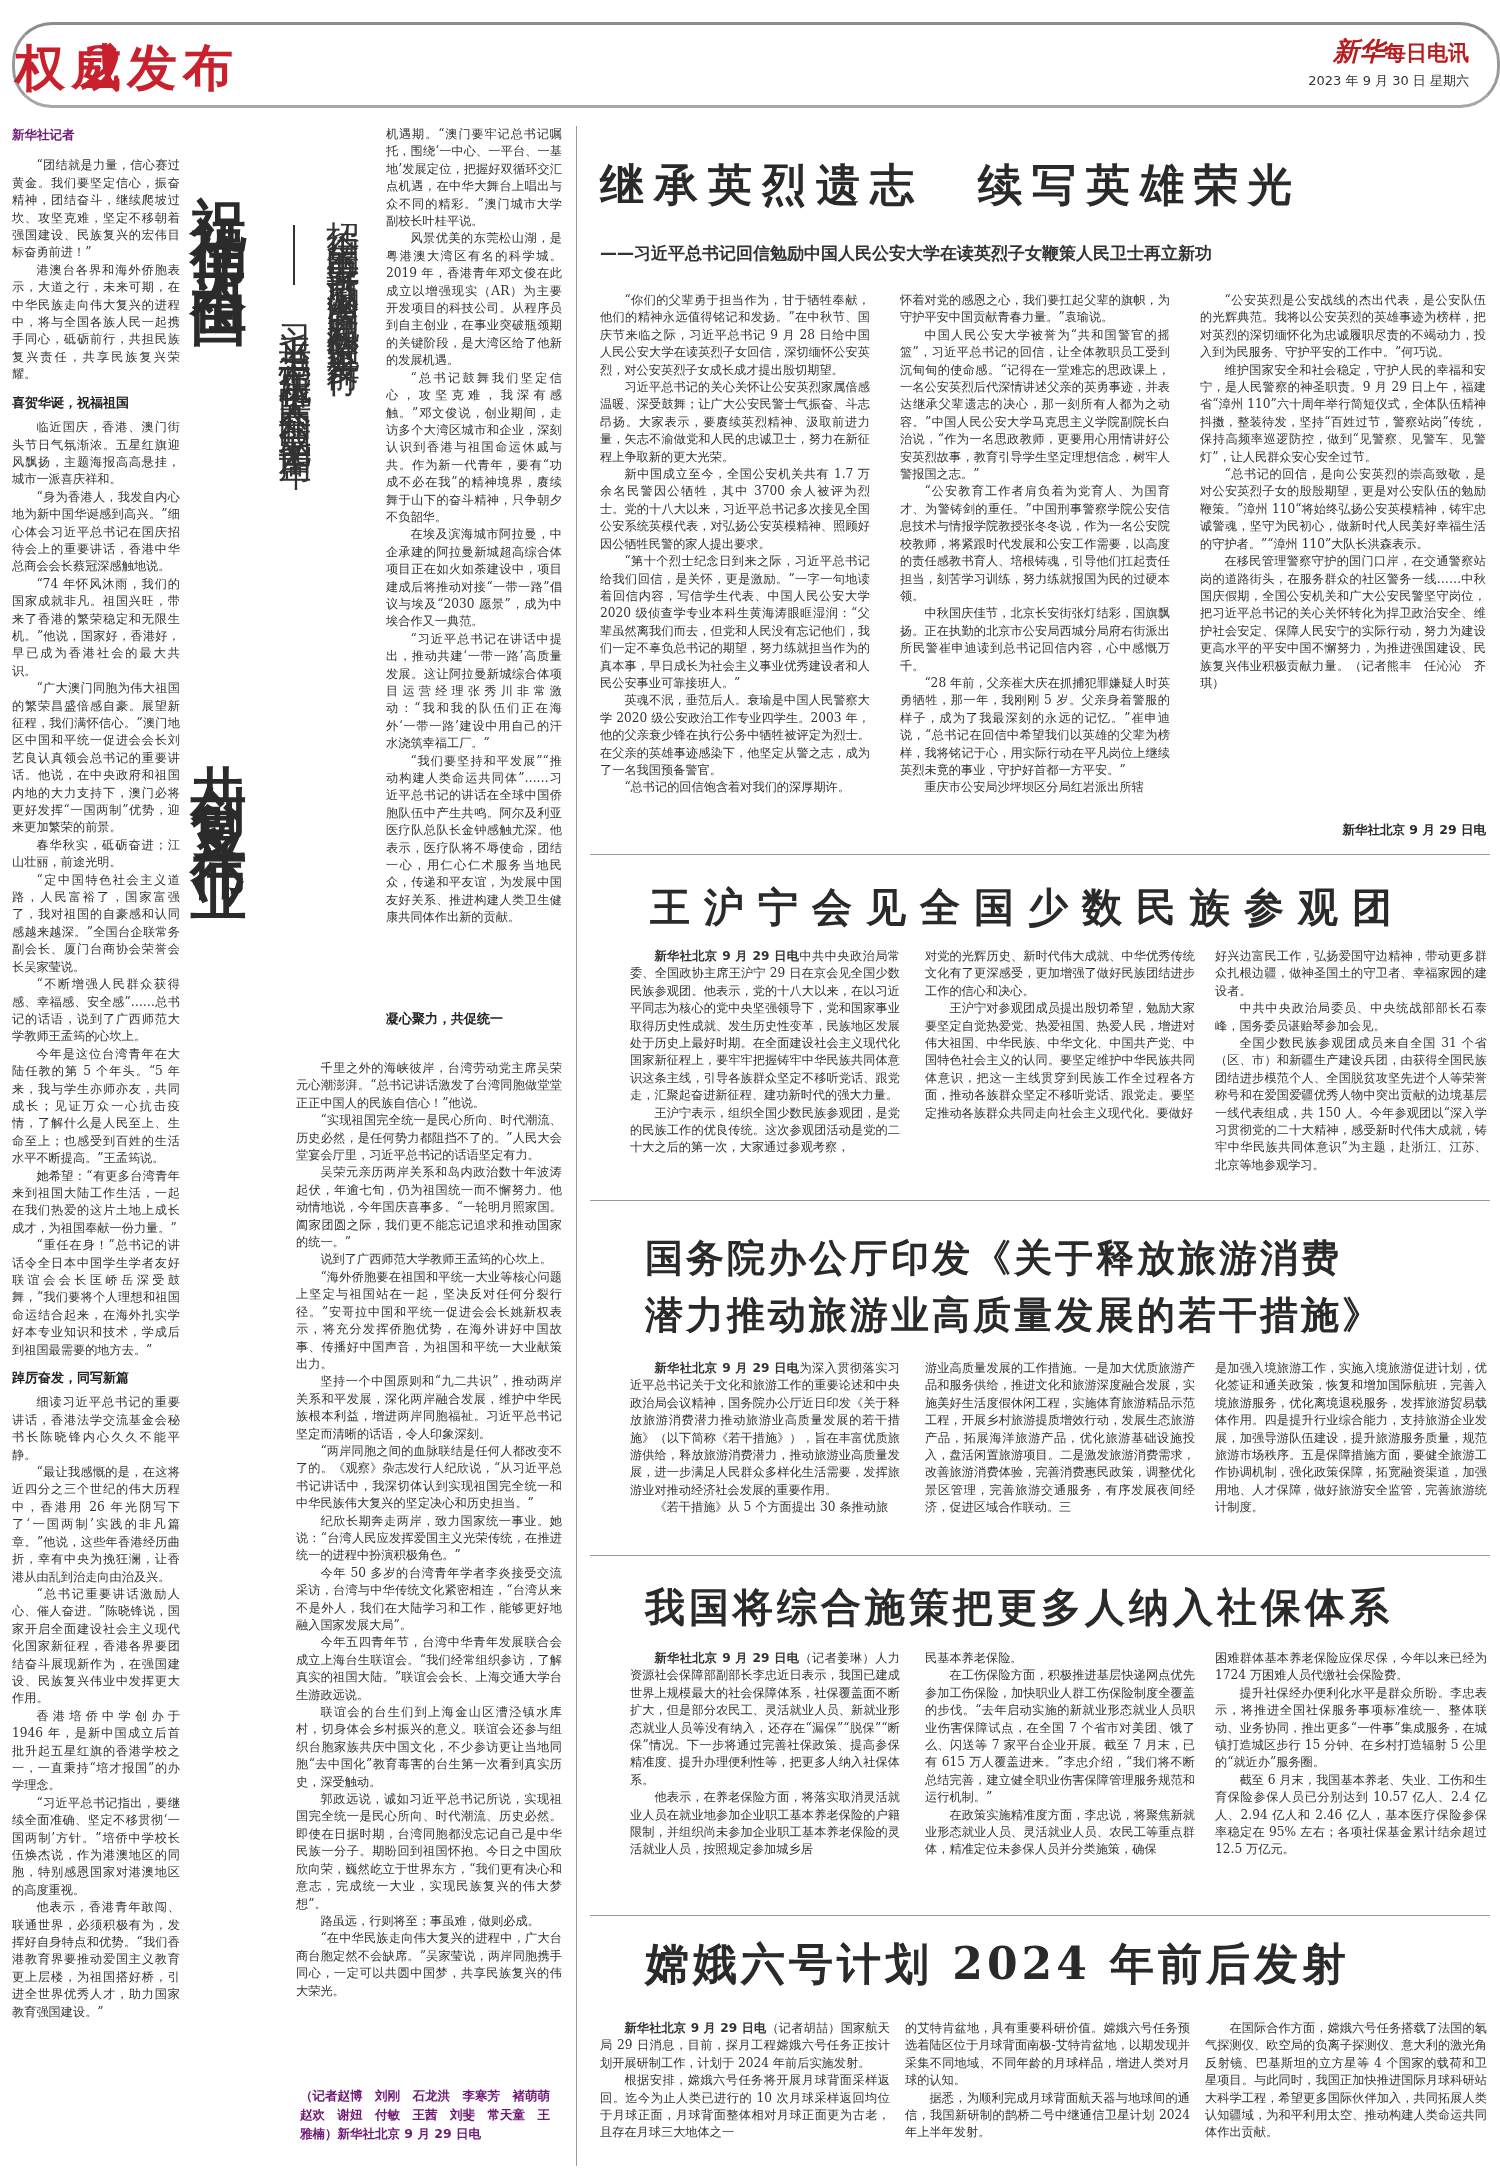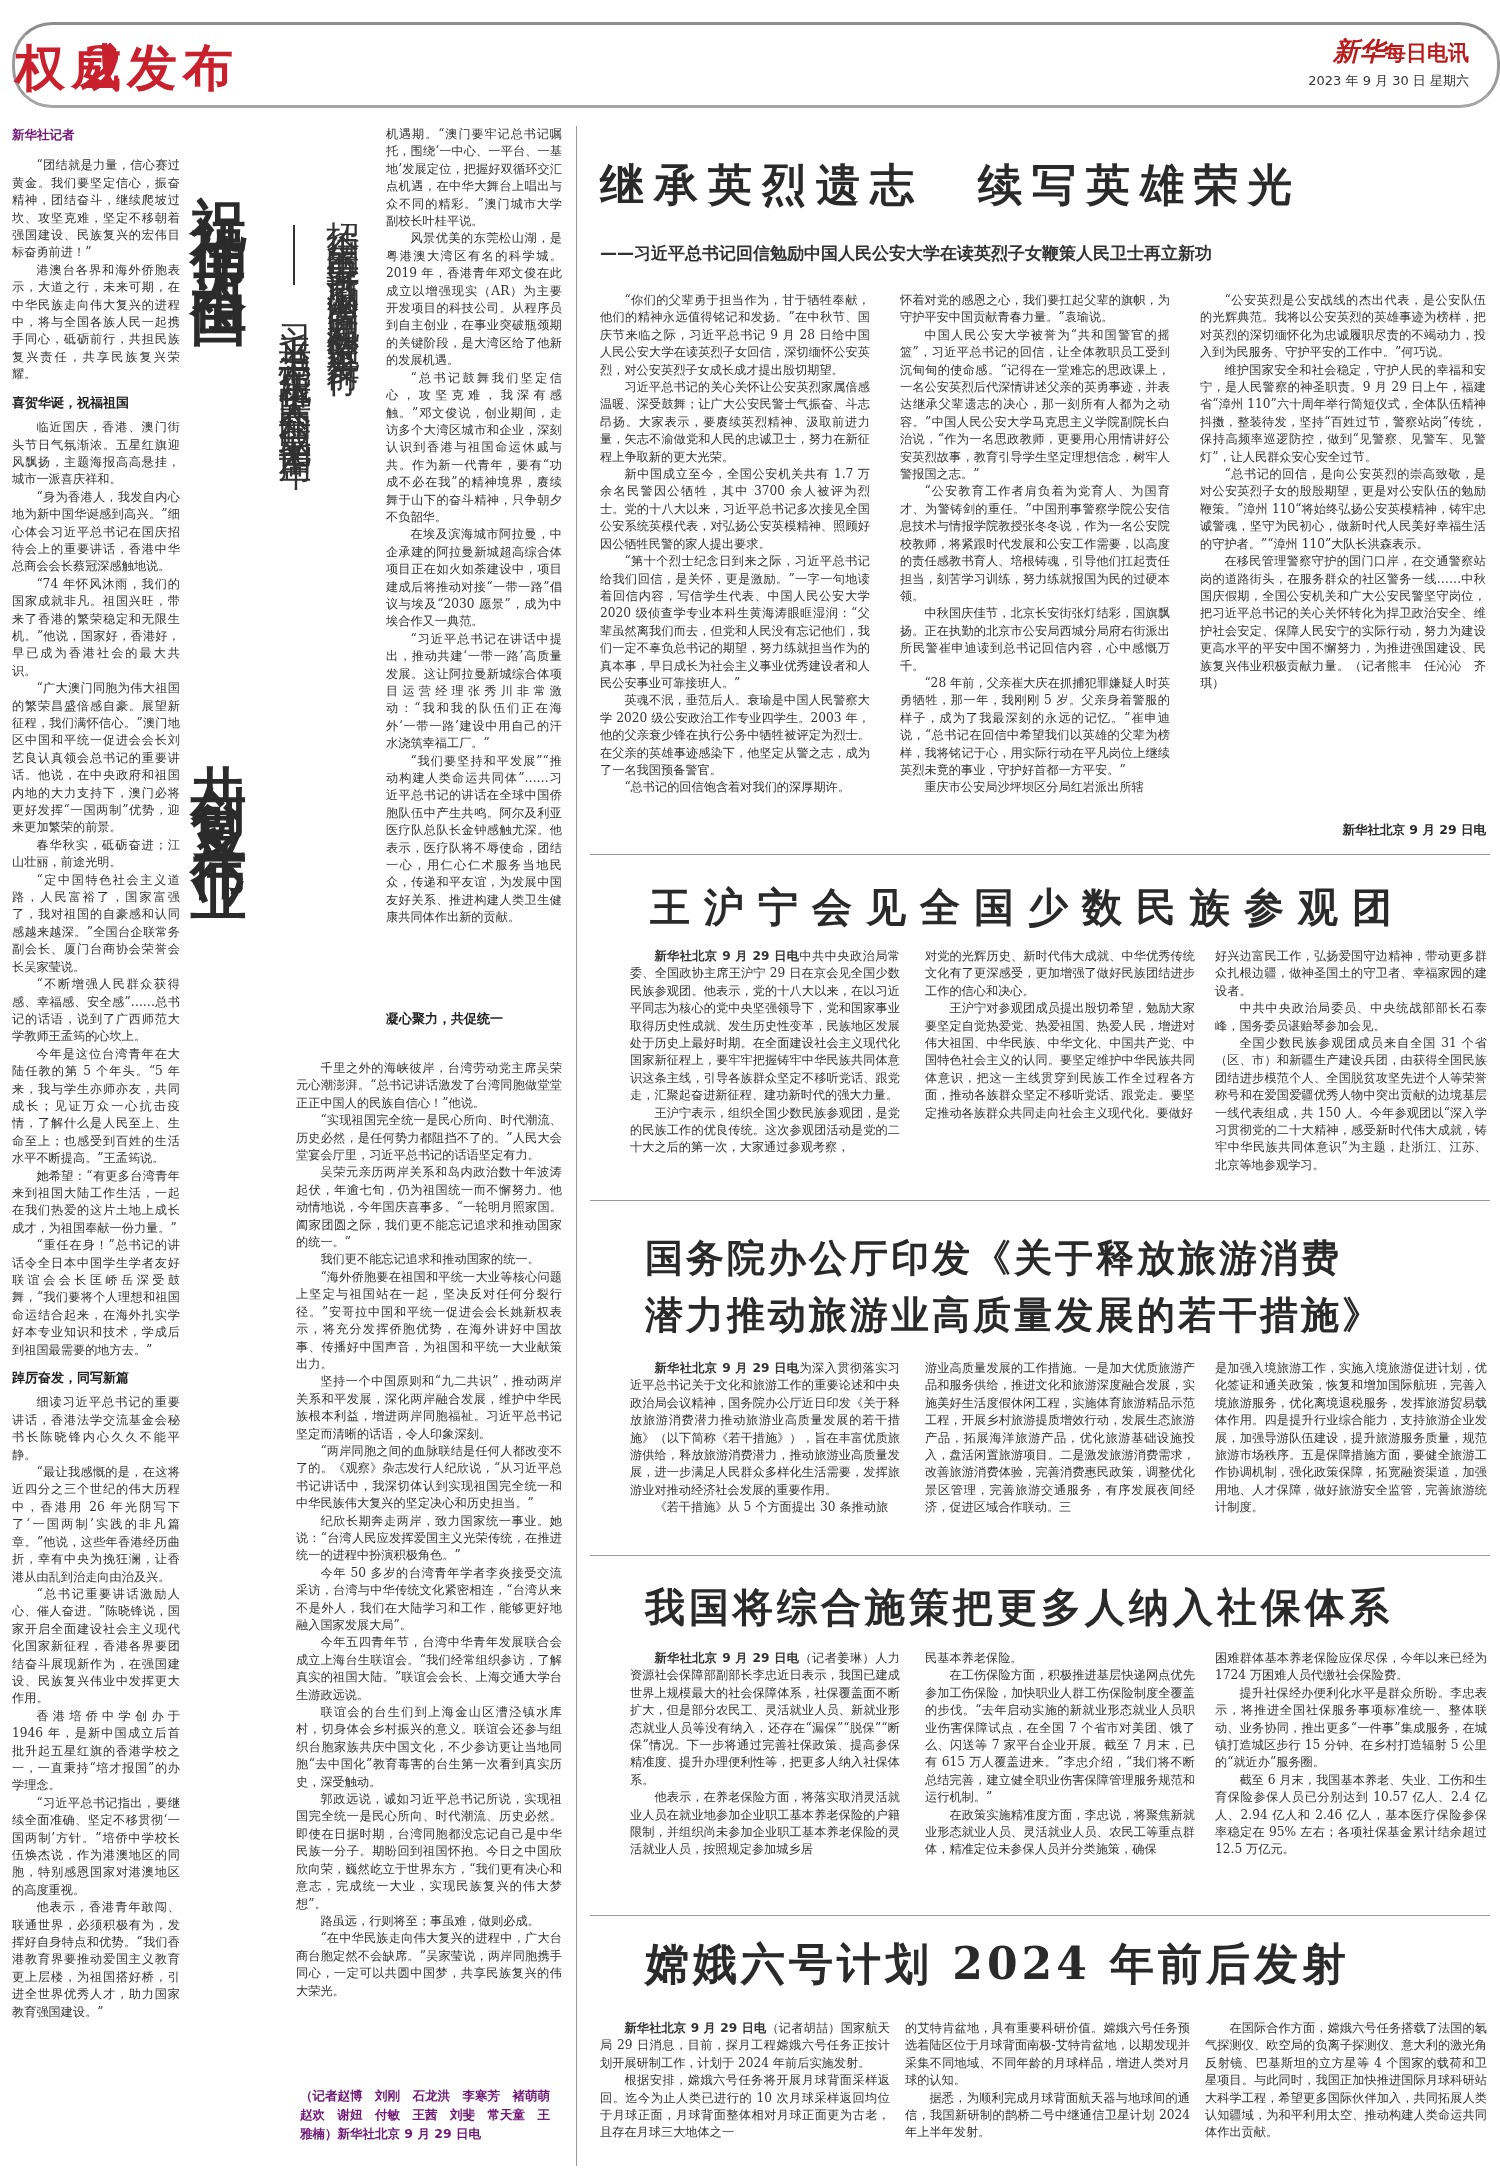--- a/index.html
+++ b/index.html
@@ -82,21 +82,21 @@
     <p>“习近平总书记在讲话中提出，推动共建‘一带一路’高质量发展。这让阿拉曼新城综合体项目运营经理张秀川非常激动：“我和我的队伍们正在海外‘一带一路’建设中用自己的汗水浇筑幸福工厂。”</p>
     <p>“我们要坚持和平发展”“推动构建人类命运共同体”……习近平总书记的讲话在全球中国侨胞队伍中产生共鸣。阿尔及利亚医疗队总队长金钟感触尤深。他表示，医疗队将不辱使命，团结一心，用仁心仁术服务当地民众，传递和平友谊，为发展中国友好关系、推进构建人类卫生健康共同体作出新的贡献。</p>
   </div>
   <div class="col txt" style="left:386px;top:1000px;width:176px;height:80px">
     <div class="sub">凝心聚力，共促统一</div>
   </div>
   <div class="col txt" style="left:296px;top:1060px;width:266px;height:1000px">
     <p>千里之外的海峡彼岸，台湾劳动党主席吴荣元心潮澎湃。“总书记讲话激发了台湾同胞做堂堂正正中国人的民族自信心！”他说。</p>
     <p>“实现祖国完全统一是民心所向、时代潮流、历史必然，是任何势力都阻挡不了的。”人民大会堂宴会厅里，习近平总书记的话语坚定有力。</p>
     <p>吴荣元亲历两岸关系和岛内政治数十年波涛起伏，年逾七旬，仍为祖国统一而不懈努力。他动情地说，今年国庆喜事多。“一轮明月照家国。阖家团圆之际，我们更不能忘记追求和推动国家的统一。”</p>
-    <p>我们更不能忘记追求和推动国家的统一。</p>
+    <p>说到了广西师范大学教师王孟筠的心坎上。</p>
     <p>“海外侨胞要在祖国和平统一大业等核心问题上坚定与祖国站在一起，坚决反对任何分裂行径。”安哥拉中国和平统一促进会会长姚新权表示，将充分发挥侨胞优势，在海外讲好中国故事、传播好中国声音，为祖国和平统一大业献策出力。</p>
     <p>坚持一个中国原则和“九二共识”，推动两岸关系和平发展，深化两岸融合发展，维护中华民族根本利益，增进两岸同胞福祉。习近平总书记坚定而清晰的话语，令人印象深刻。</p>
     <p>“两岸同胞之间的血脉联结是任何人都改变不了的。《观察》杂志发行人纪欣说，“从习近平总书记讲话中，我深切体认到实现祖国完全统一和中华民族伟大复兴的坚定决心和历史担当。”</p>
     <p>纪欣长期奔走两岸，致力国家统一事业。她说：“台湾人民应发挥爱国主义光荣传统，在推进统一的进程中扮演积极角色。”</p>
     <p>今年 50 多岁的台湾青年学者李炎接受交流采访，台湾与中华传统文化紧密相连，“台湾从来不是外人，我们在大陆学习和工作，能够更好地融入国家发展大局”。</p>
     <p>今年五四青年节，台湾中华青年发展联合会成立上海台生联谊会。“我们经常组织参访，了解真实的祖国大陆。”联谊会会长、上海交通大学台生游政远说。</p>
     <p>联谊会的台生们到上海金山区漕泾镇水库村，切身体会乡村振兴的意义。联谊会还参与组织台胞家族共庆中国文化，不少参访更让当地同胞“去中国化”教育毒害的台生第一次看到真实历史，深受触动。</p>
     <p>郭政远说，诚如习近平总书记所说，实现祖国完全统一是民心所向、时代潮流、历史必然。即使在日据时期，台湾同胞都没忘记自己是中华民族一分子。期盼回到祖国怀抱。今日之中国欣欣向荣，巍然屹立于世界东方，“我们更有决心和意志，完成统一大业，实现民族复兴的伟大梦想”。</p>
     <p>路虽远，行则将至；事虽难，做则必成。</p>
     <p>“在中华民族走向伟大复兴的进程中，广大台商台胞定然不会缺席。”吴家莹说，两岸同胞携手同心，一定可以共圆中国梦，共享民族复兴的伟大荣光。</p>

